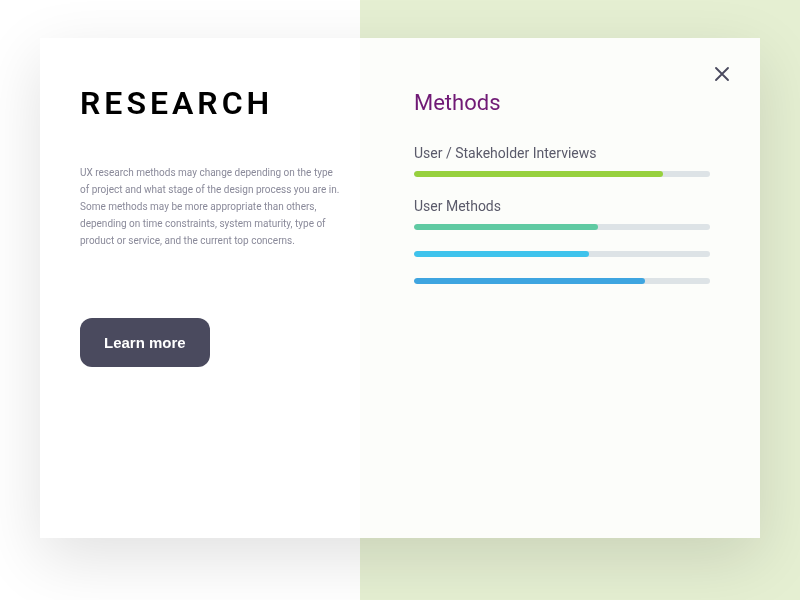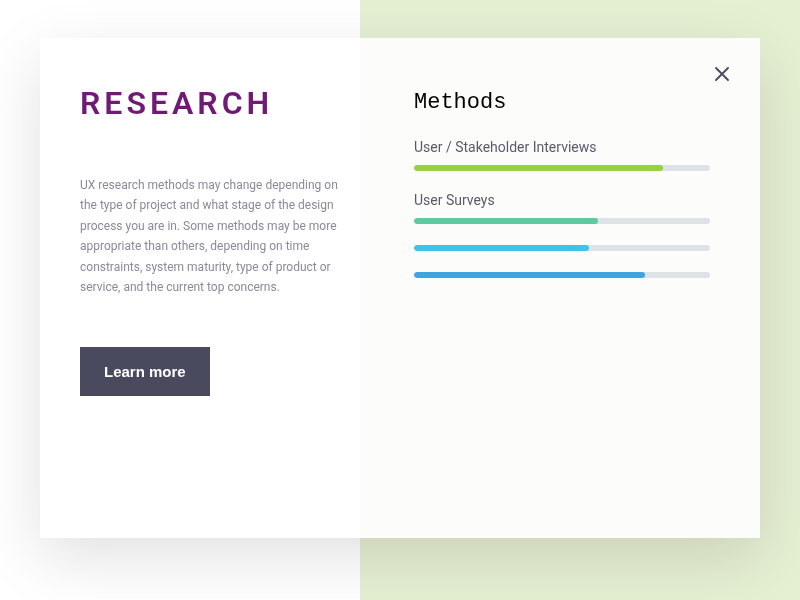--- a/index.html
+++ b/index.html
@@ -32,37 +32,37 @@
     .left-col {
       width: 340px;
       padding: 46px 40px 40px 40px;
       display: flex;
       flex-direction: column;
     }
     .title {
       font-size: 32px;
       font-weight: 600;
       letter-spacing: 4px;
-      color: #701a75;
-      margin-bottom: 53px;
+      color: #000000;
+      margin-bottom: 42px;
     }
     .description {
-      font-size: 12px;
+      font-size: 10px;
       line-height: 1.7;
       color: #8a8a9a;
-      margin-bottom: 50px;
+      margin-bottom: 69px;
     }
     .learn-btn {
       background: #4a4a5e;
       color: #ffffff;
       border: none;
       padding: 16px 24px;
       font-size: 15px;
       font-weight: 600;
-      border-radius: 0;
+      border-radius: 12px;
       cursor: pointer;
       width: fit-content;
     }
     .right-col {
       flex: 1;
       padding: 52px 50px 40px 34px;
       position: relative;
     }
     .close-btn {
       position: absolute;
@@ -75,23 +75,22 @@
       align-items: center;
       justify-content: center;
     }
     .close-btn svg {
       width: 18px;
       height: 18px;
     }
     .methods-heading {
       font-size: 22px;
       font-weight: 400;
-      color: #000000;
-      margin-bottom: 24px;
-      font-family: Liberation Mono, monospace;
+      color: #701a75;
+      margin-bottom: 30px;
     }
     .method-item {
       margin-bottom: 21px;
     }
     .method-label {
       font-size: 14px;
       color: #5a5a6a;
       margin-bottom: 10px;
       display: block;
     }
@@ -126,21 +125,21 @@
     </div>
     <h2 class="methods-heading">Methods</h2>
     <div id="methods-list">
         <div class="method-item">
           <span class="method-label">User / Stakeholder Interviews</span>
           <div class="bar-track">
             <div class="bar-fill" style="width: 84%; background: rgb(151, 209, 61);"></div>
           </div>
         </div>
         <div class="method-item">
-          <span class="method-label">User Surveys</span>
+          <span class="method-label">User Methods</span>
           <div class="bar-track">
             <div class="bar-fill" style="width: 62%; background: rgb(95, 202, 162);"></div>
           </div>
         </div>
         <div class="method-item">
           <div class="bar-track">
             <div class="bar-fill" style="width: 59%; background: rgb(62, 195, 236);"></div>
           </div>
         </div>
         <div class="method-item">

